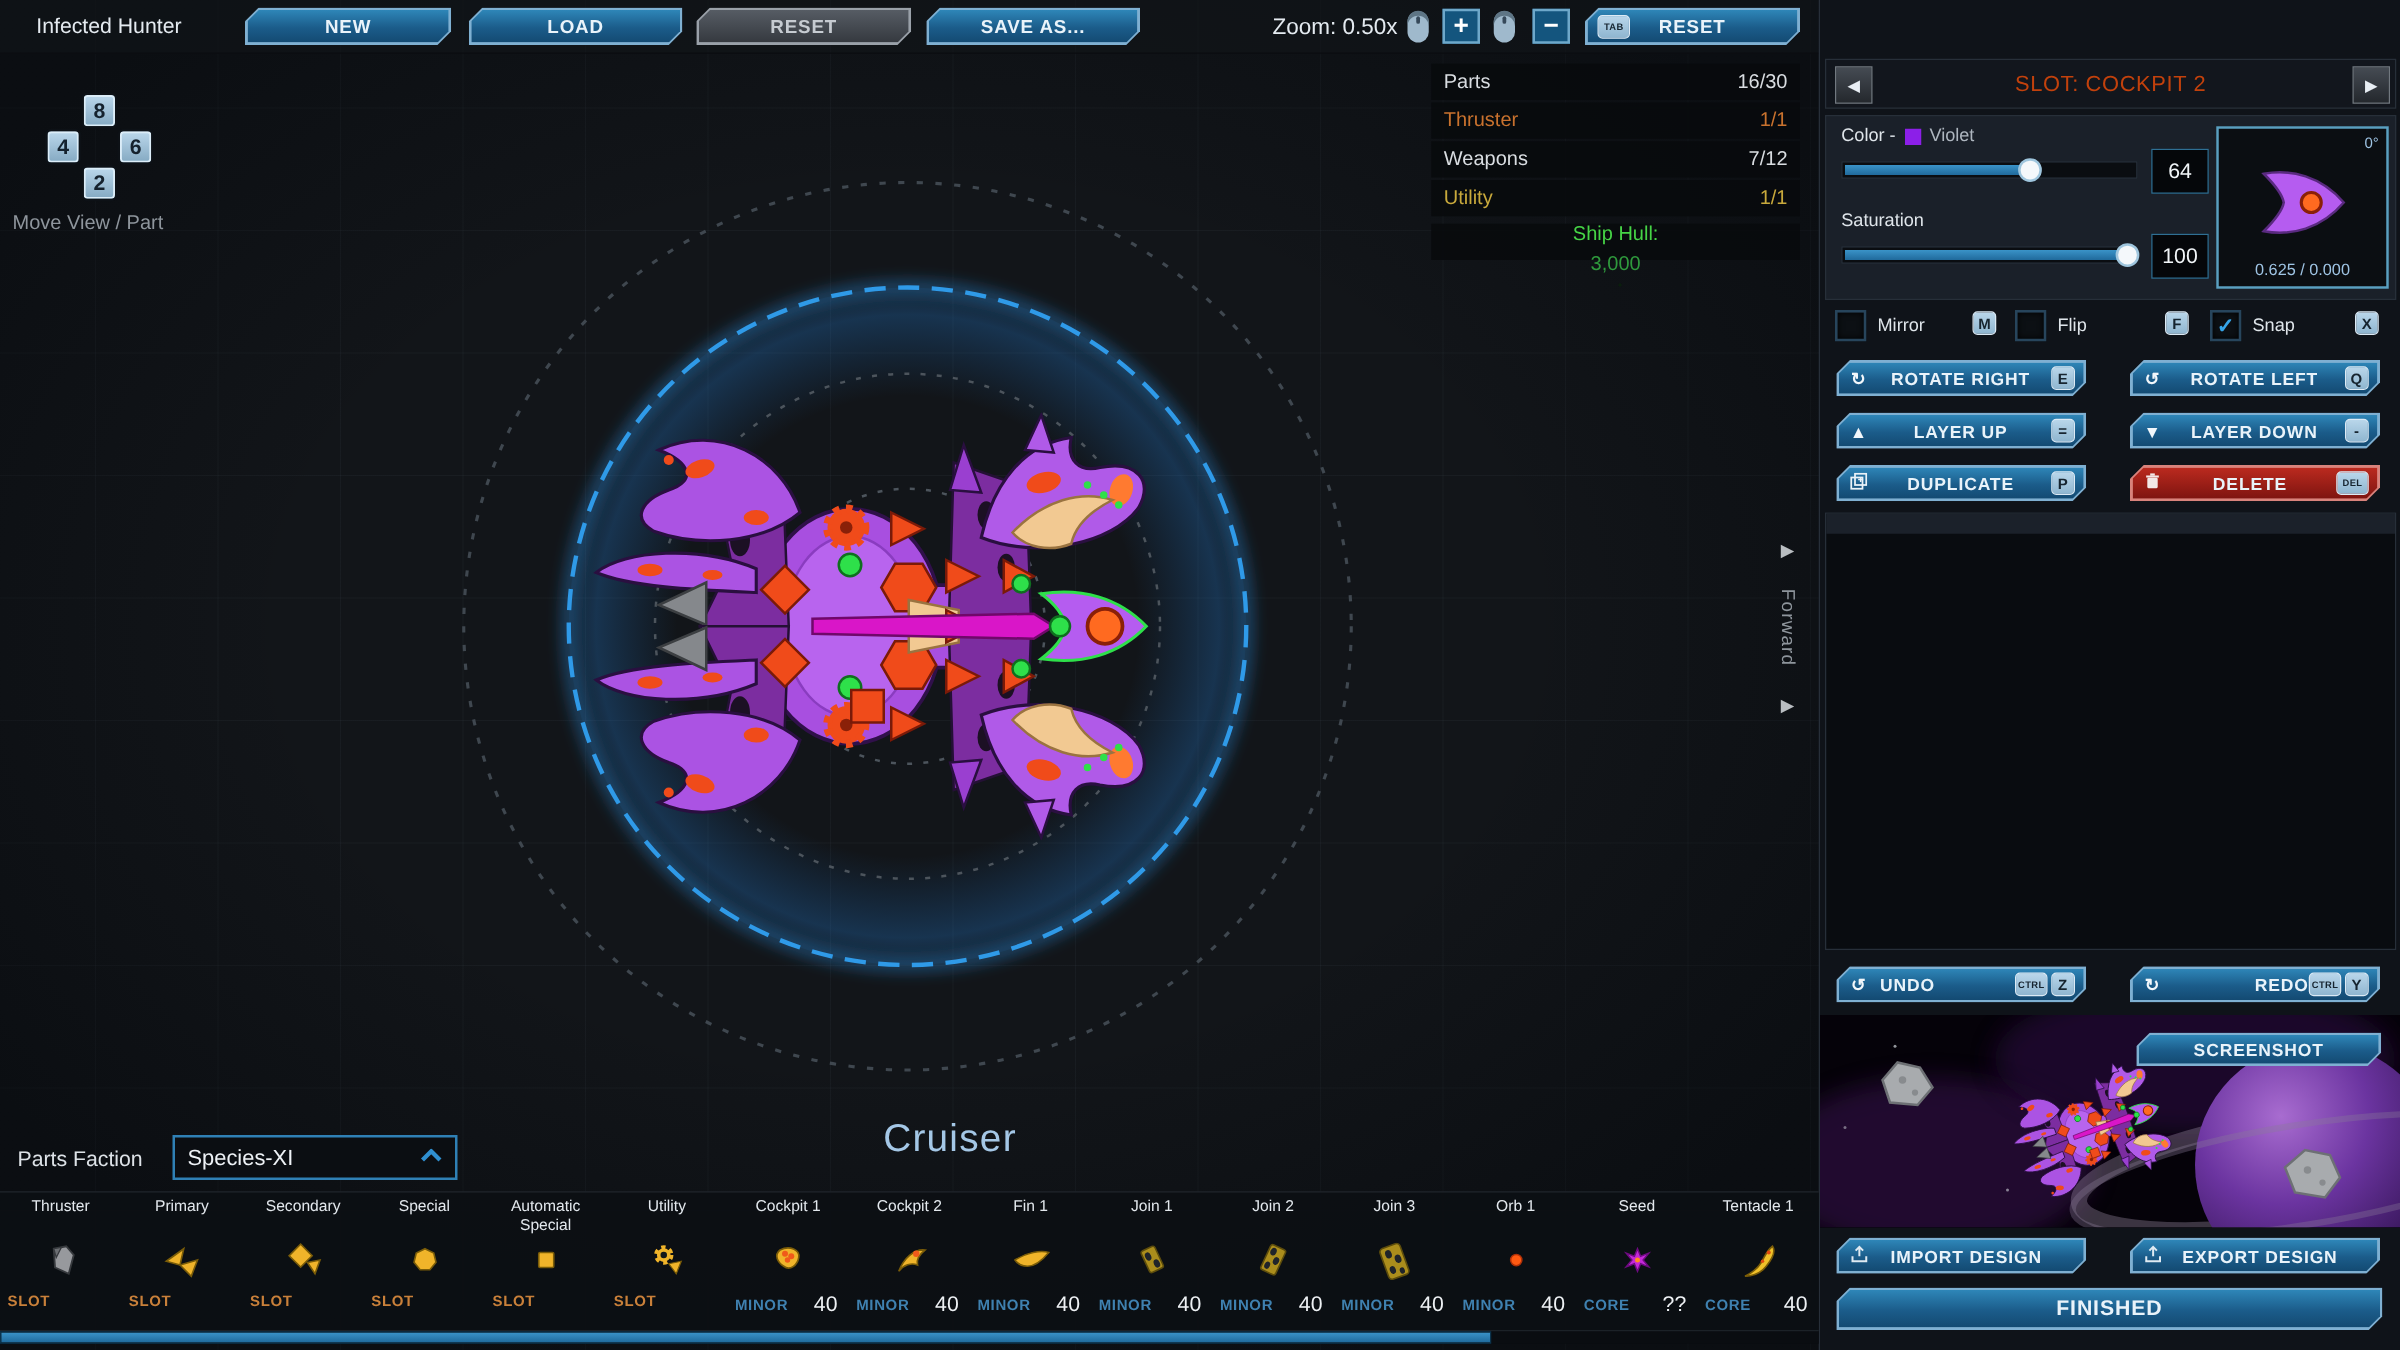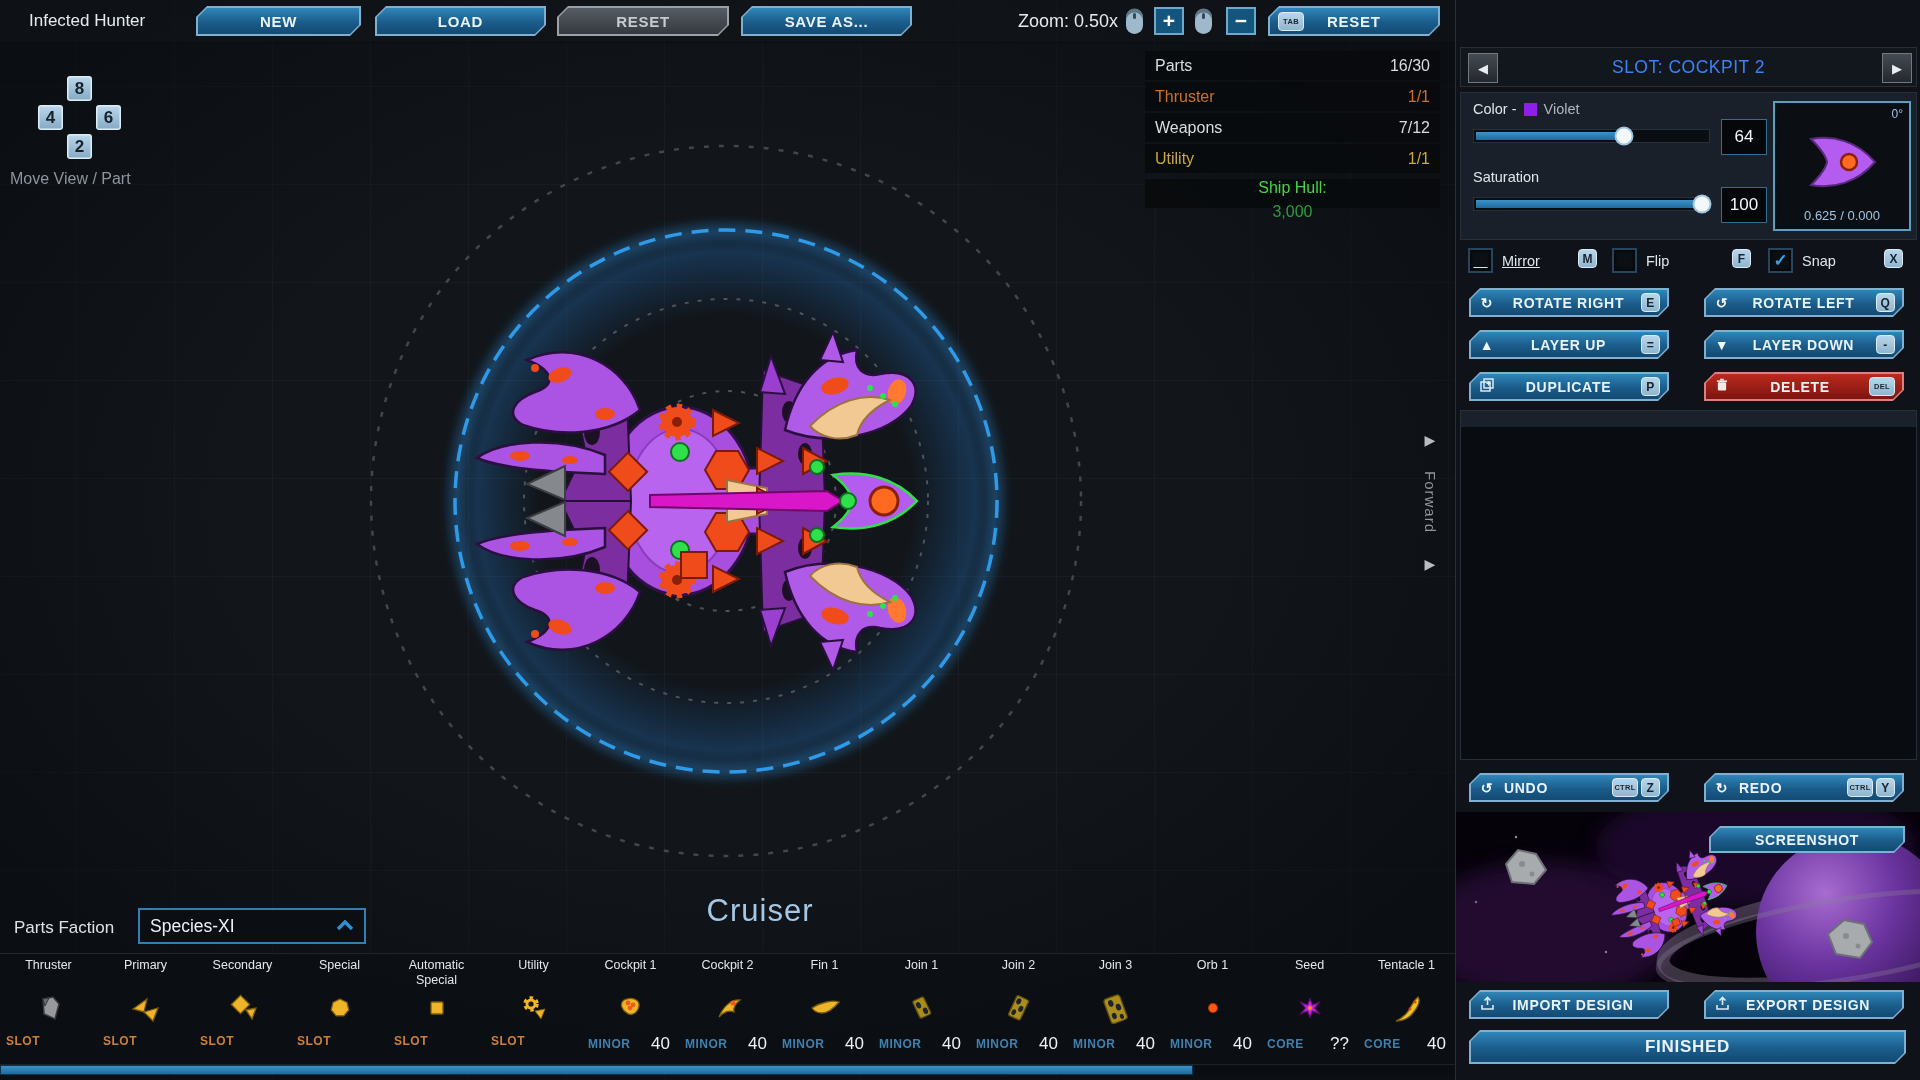--- a/index.html
+++ b/index.html
@@ -241,21 +241,21 @@
 
   <div id="rpanel" class="abs">
 
     <div class="sect" style="left:4px;top:47px;width:457px;height:40px;background:#12161d;">
       <div class="arrowbtn" style="left:7px;top:5px;">
           <span>◀</span>
         </div>
       <div class="arrowbtn" style="left:421px;top:5px;">
           <span>▶</span>
         </div>
-      <div style="position:absolute;inset:0;display:flex;align-items:center;justify-content:center;font-size:17.5px;color:#3b82f6;letter-spacing:.5px;">SLOT: COCKPIT 2</div>
+      <div style="position:absolute;inset:0;display:flex;align-items:center;justify-content:center;font-size:17.5px;color:#c2410c;letter-spacing:.5px;">SLOT: COCKPIT 2</div>
     </div>
 
     <div class="sect" style="left:4px;top:92px;width:457px;height:148px;background:#1a2029;">
       <div style="position:absolute;left:12px;top:8px;display:flex;align-items:center;gap:7px;font-size:14.5px;">
         <span>Color -</span>
         <span id="colorSwatch" style="width: 13px; height: 13px; display: inline-block; background: rgb(140, 31, 232);"></span>
         <span style="color:#aeb6bf;">Violet</span>
       </div>
       <div class="slider" id="colorSlider" style="left:12px;top:36px;width:235px;">
         <div class="fill" style="width: calc(64% - 2px);"></div>
@@ -273,21 +273,21 @@
         <div style="position:absolute;right:6px;top:4px;font-size:12px;color:#9fc4e4;">0°</div>
         <svg width="78" height="66" viewBox="0 0 78 66" style="position:absolute;left:30px;top:26px;">
           <path d="M70,33 C52,12 28,6 6,10 C16,20 21,27 22,33 C21,39 16,46 6,56 C28,60 52,54 70,33 Z" fill="#b55cf0" stroke="#5a2a80" stroke-width="2"></path>
           <circle cx="44" cy="33" r="8" fill="#ff6a20" stroke="#8a2008" stroke-width="2.5"></circle>
         </svg>
         <div style="position:absolute;left:0;right:0;bottom:6px;text-align:center;font-size:13px;color:#9fc4e4;">0.625 / 0.000</div>
       </div>
     </div>
 
     <div style="position:absolute;left:4px;top:246px;width:457px;height:30px;">
-        <div class="tgl" style="left: 8px; top: 2px; text-decoration: underline;">
+        <div class="tgl" style="left: 8px; top: 2px;">
           <span class="cb ">✓</span>
     <span class="tl">Mirror</span>
         </div>
         <span class="key" style="position: absolute; left: 118px; top: 3px;">M</span>
         <div class="tgl" style="left: 152px; top: 2px;">
           <span class="cb ">✓</span>
     <span class="tl">Flip</span>
         </div>
         <span class="key" style="position: absolute; left: 272px; top: 3px;">F</span>
         <div class="tgl" style="left: 308px; top: 2px;">
@@ -360,21 +360,21 @@
         <span class="lbl" style="text-align:left;padding-left:8px;">UNDO</span>
         <span style="display:flex;gap:3px;">
             <span class="key wide">CTRL</span>
             <span class="key">Z</span>
           </span>
         </div>
     </div>
     <div class="btn pbtn" style="left:248px;top:773px;width:200px;height:29px;">
       <div class="in">
           <span class="ic">↻</span>
-        <span class="lbl" style="text-align:left;padding-left:8px;">REDO</span>
+        <span class="lbl" style="text-align:right;padding-left:8px;">REDO</span>
         <span style="display:flex;gap:3px;">
             <span class="key wide">CTRL</span>
             <span class="key">Y</span>
           </span>
         </div>
     </div>
 
     <div style="position:absolute;left:0;top:812px;width:465px;height:170px;overflow:hidden;background:#030107;">
       <svg width="465" height="170" viewBox="0 0 465 170">
         <defs>

